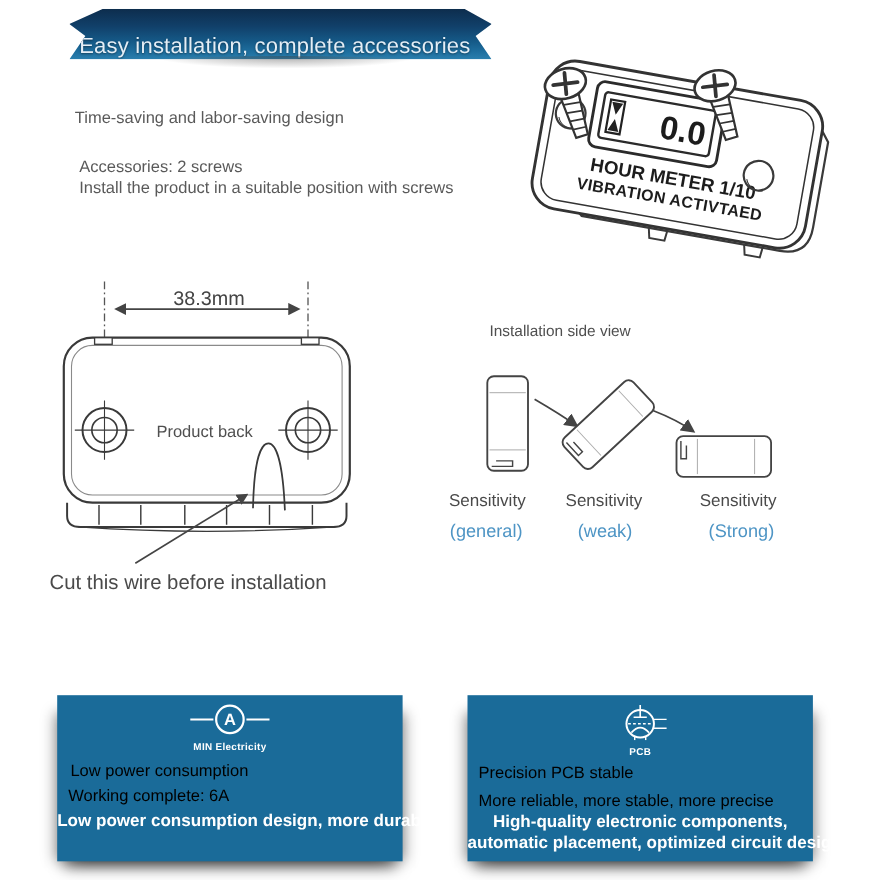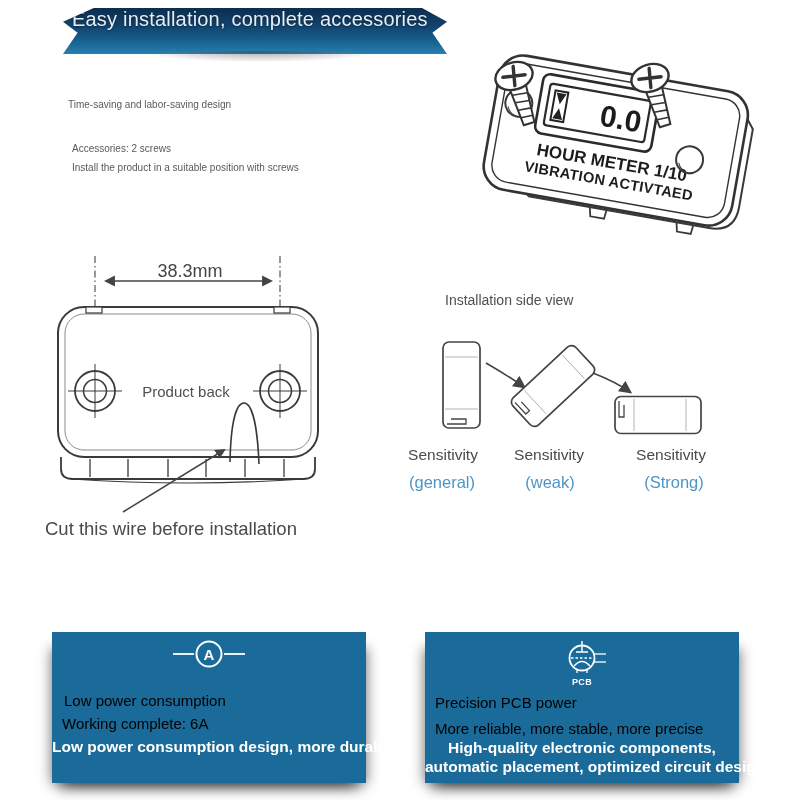--- a/index.html
+++ b/index.html
@@ -8,33 +8,33 @@
     background:#ffffff;
     font-family:"Liberation Sans", sans-serif;
   }
   .abs{position:absolute;}
 
   
   .banner{
     left:63px;top:8px;width:384px;height:46px;
     background:linear-gradient(180deg,#0d2d4d 0%,#11406a 35%,#155a88 65%,#1e6f9f 85%,#2a7fae 100%);
     clip-path:polygon(8% 0, 93.5% 0, 100% 30%, 96.2% 54%, 100% 100%, 0 100%, 3.8% 54%, 0 30%);
-    display:flex;align-items:flex-start;
+    display:flex;align-items:flex-end;
   }
   .banner-title{
     padding-left:9px;font-size:20px;letter-spacing:.2px;
     color:#e4eef6;text-shadow:0 1px 2px rgba(0,0,0,.45);white-space:nowrap;
   }
   .banner-shadow{
     left:100px;top:51px;width:320px;height:15px;border-radius:50%;
     background:radial-gradient(50% 100% at 50% 0,rgba(60,60,60,.45),rgba(120,120,120,.18) 55%,transparent 75%);
   }
 
   
-  .intro-line{color:#595959;font-size:10px;white-space:nowrap;}
+  .intro-line{color:#595959;font-size:15px;white-space:nowrap;}
 
   
   .card{
     top:632px;width:314px;height:151px;background:#1a6b99;
     box-shadow:0 12px 12px -6px rgba(0,0,0,.5),
                10px 8px 12px -8px rgba(0,0,0,.38),
                -10px 8px 12px -8px rgba(0,0,0,.38);
   }
   .card-icon-wrap{position:absolute;top:7px;left:0;width:100%;text-align:center;}
   .card-caption{font-size:9px;font-weight:bold;color:#ffffff;letter-spacing:.3px;margin-top:0px;}
@@ -176,20 +176,21 @@
   </svg>
 
   <div class="abs card" style="left:52px;">
     <div class="card-icon-wrap">
       <svg width="76" height="30" viewBox="0 0 76 30">
         <line x1="2" y1="15" x2="23" y2="15" stroke="#fff" stroke-width="1.8"></line>
         <circle cx="38" cy="15" r="12.5" fill="none" stroke="#fff" stroke-width="2"></circle>
         <text x="38" y="20.5" text-anchor="middle" font-size="15" font-weight="bold" fill="#fff">A</text>
         <line x1="53" y1="15" x2="74" y2="15" stroke="#fff" stroke-width="1.8"></line>
       </svg>
+      <div class="card-caption">MIN Electricity</div>
     </div>
     <div class="card-line" style="left:12px;top:60px;">Low power consumption</div>
     <div class="card-line" style="left:10px;top:83px;">Working complete: 6A</div>
     <div class="card-bold" style="top:106px;">Low power consumption design, more durable battery</div>
   </div>
 
   <div class="abs card" style="left:425px;">
     <div class="card-icon-wrap">
       <svg width="76" height="34" viewBox="0 0 76 34">
         <circle cx="38" cy="19" r="12.5" fill="none" stroke="#fff" stroke-width="1.8"></circle>
@@ -197,19 +198,19 @@
         <line x1="32" y1="13" x2="44" y2="13" stroke="#fff" stroke-width="1.5"></line>
         <line x1="27" y1="19" x2="49" y2="19" stroke="#fff" stroke-width="1.4" stroke-dasharray="2.5 2"></line>
         <path d="M30,27 Q38,18 46,27" fill="none" stroke="#fff" stroke-width="1.5"></path>
         <line x1="50" y1="15" x2="62" y2="15" stroke="#fff" stroke-width="1.3"></line>
         <line x1="50" y1="23" x2="62" y2="23" stroke="#fff" stroke-width="1.3"></line>
         <line x1="33" y1="30" x2="33" y2="34" stroke="#fff" stroke-width="1.3"></line>
         <line x1="43" y1="30" x2="43" y2="34" stroke="#fff" stroke-width="1.3"></line>
       </svg>
       <div class="card-caption">PCB</div>
     </div>
-    <div class="card-line" style="left:10px;top:62px;">Precision PCB power</div>
+    <div class="card-line" style="left:10px;top:62px;">Precision PCB stable</div>
     <div class="card-line" style="left:10px;top:88px;">More reliable, more stable, more precise</div>
     <div class="card-bold" style="top:126px;">automatic placement, optimized circuit design</div>
     <div class="card-bold" style="top:107px;">High-quality electronic components,</div>
   </div>
 
 </div>
 
 </body></html>

